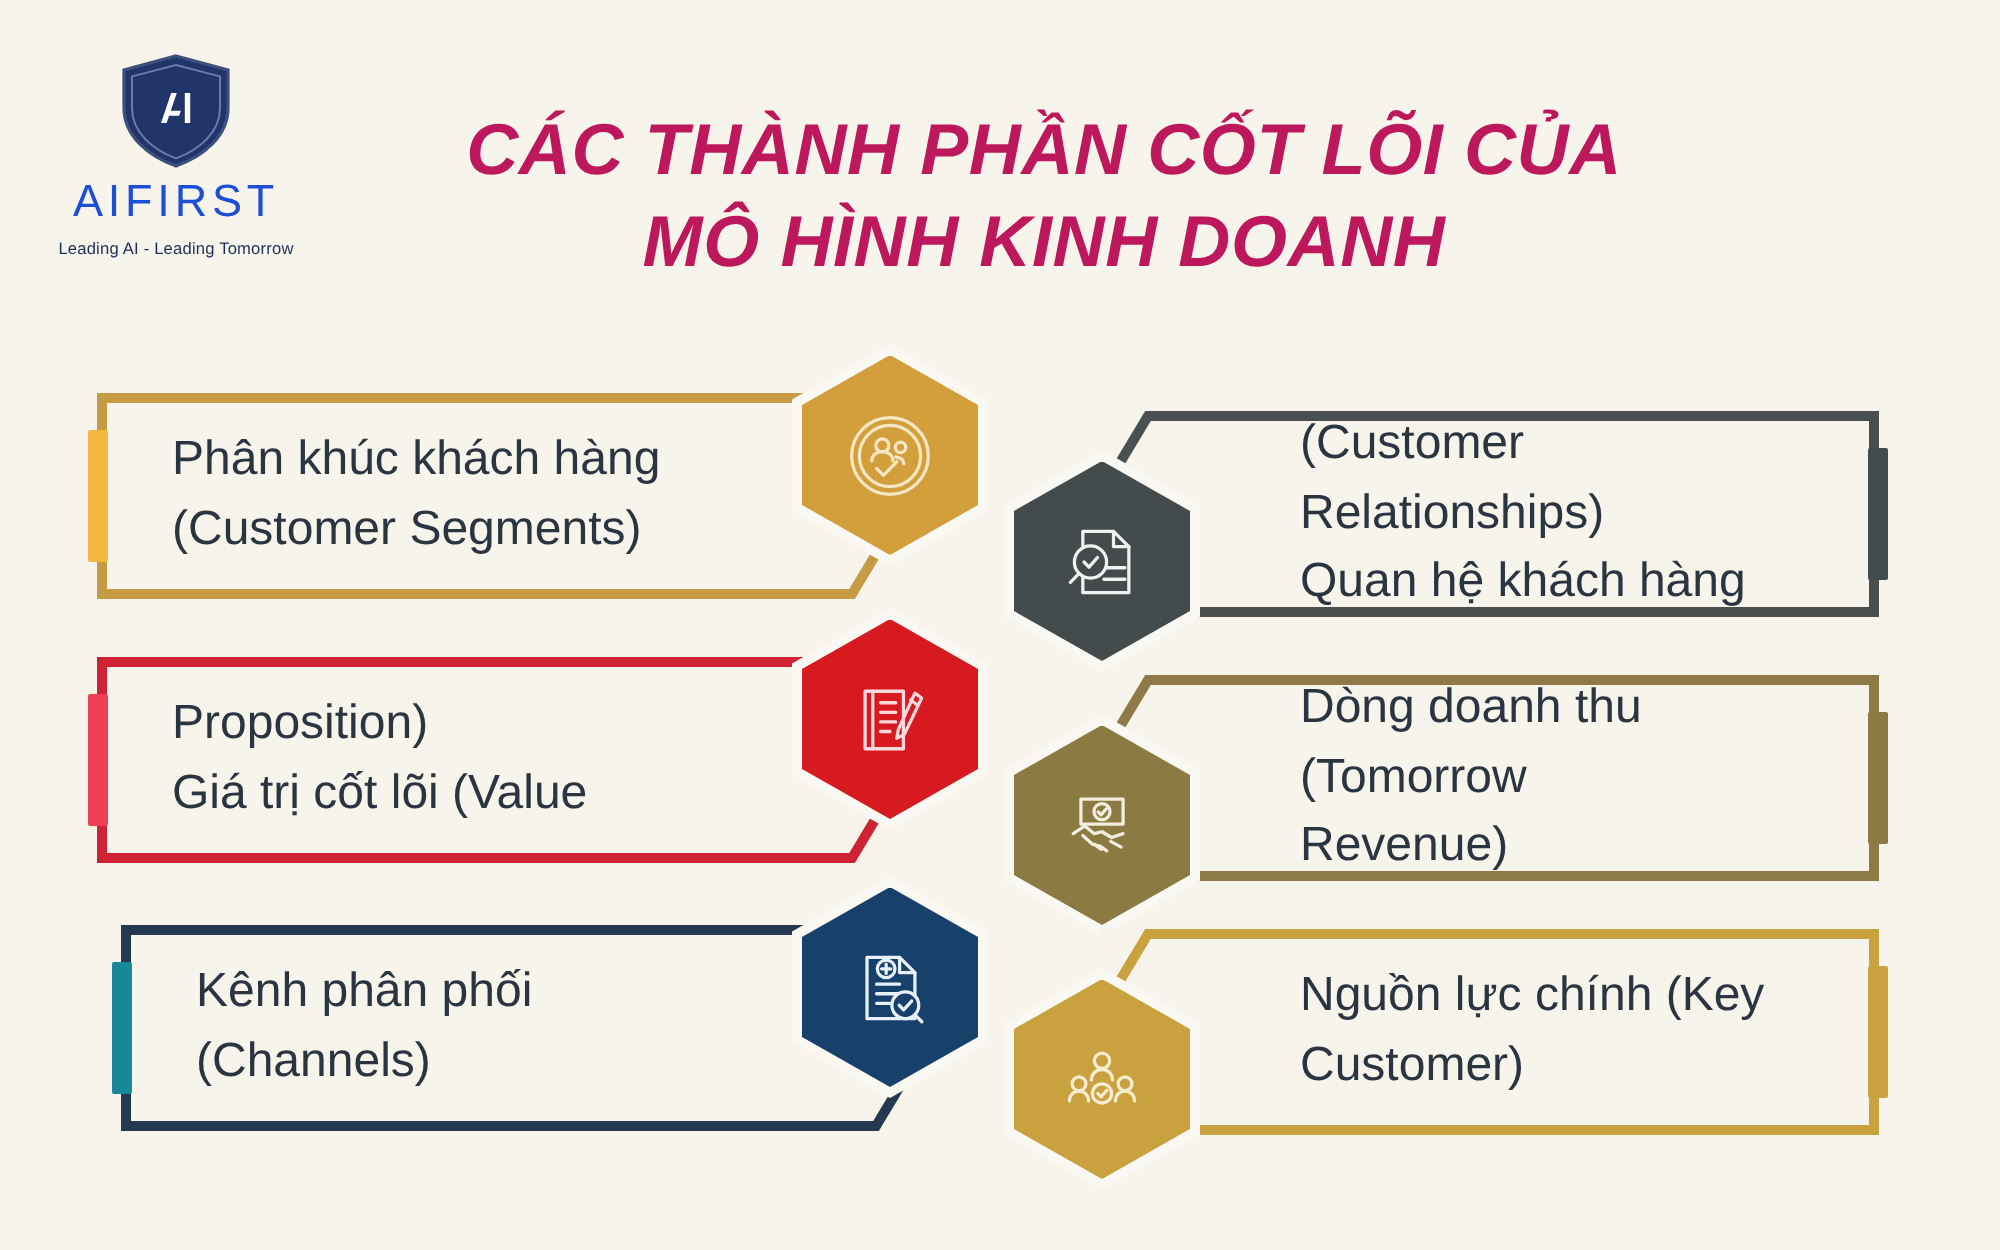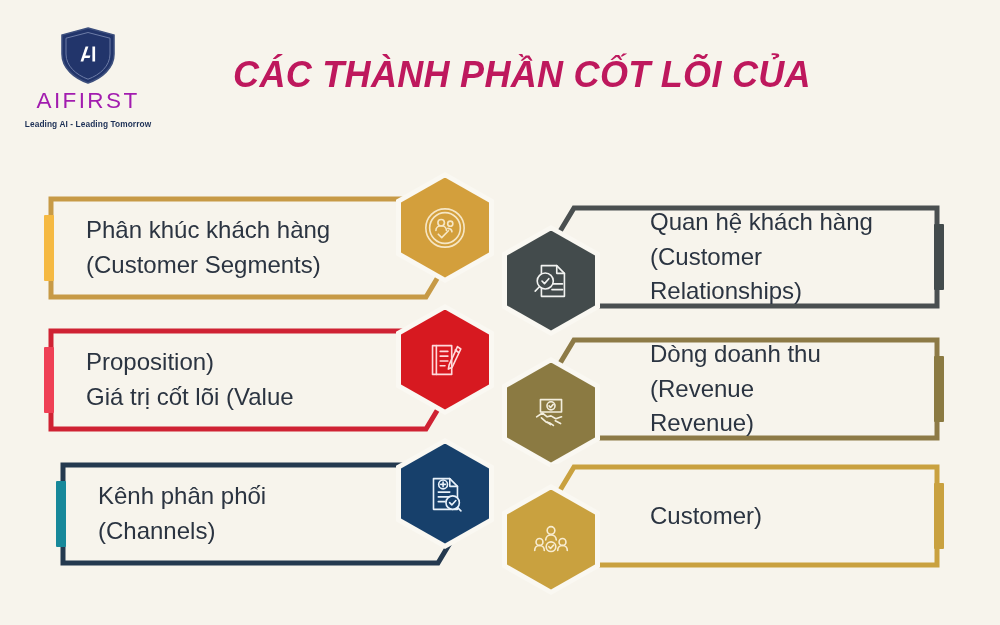--- a/index.html
+++ b/index.html
@@ -27,27 +27,27 @@
     top: 24px;
     width: 132px;
     text-align: center;
   }
   .logo-shield { width: 132px; height: 62px; display:block; }
   .logo-word {
     margin-top: 2px;
     font-size: 22.5px;
     letter-spacing: 2.4px;
     font-weight: 400;
-    color: #a21caf;
+    color: #1d4ed8;
     font-family: "Liberation Sans", sans-serif;
   }
   .logo-tag {
     margin-top: 5px;
     font-size: 8.3px;
-    font-weight: bold;
+    font-weight: normal;
     letter-spacing: 0.1px;
     color: #1c2f55;
   }
 
   
   .title {
     position: absolute;
     left: 192px;
     top: 52px;
     width: 660px;
@@ -139,20 +139,21 @@
         <path d="M61.5 31.4 L68.4 31.4 L67.6 33.9 L60.7 33.9 Z"></path>
         <rect x="70.4" y="22.5" width="2.7" height="15"></rect>
       </g>
     </svg>
     <div class="logo-word">AIFIRST</div>
     <div class="logo-tag">Leading AI - Leading Tomorrow</div>
   </div>
 
   <div class="title">
     <span class="line">CÁC THÀNH PHẦN CỐT LÕI CỦA</span>
+    <span class="line">MÔ HÌNH KINH DOANH</span>
   </div>
 
   <div class="card left" style="left:48px; top:196px; width:402px;">
     <svg class="card-shape" viewBox="0 0 402 104" preserveAspectRatio="none">
       <path d="M3,3 L399,3 L399,66 L378,101 L3,101 Z" fill="none" stroke="#c79a46" stroke-width="5"></path>
     </svg>
     <div class="accent" style="background:#f5b942;"></div>
     <div class="card-text">
       <span>Phân khúc khách hàng</span>
       <span>(Customer Segments)</span>
@@ -218,22 +219,22 @@
       </svg>
     </div>
   </div>
 
   <div class="card right" style="left:550px; top:205px; width:390px;">
     <svg class="card-shape" viewBox="0 0 390 104" preserveAspectRatio="none">
       <path d="M387,101 L3,101 L3,38 L24,3 L387,3 Z" fill="none" stroke="#4a4f50" stroke-width="5"></path>
     </svg>
     <div class="accent" style="background:#434b4c;"></div>
     <div class="card-text">
+      <span>(Customer Relationships)</span>
       <span>Quan hệ khách hàng</span>
-      <span>(Customer Relationships)</span>
     </div>
   </div>
   <div class="hex-outer" style="left:502px; top:225px;">
     <div class="hex" style="background:#434b4c;">
       <svg viewBox="0 0 48 48" fill="none" stroke="#f1f2f0" stroke-width="1.7" stroke-linecap="round" stroke-linejoin="round">
         <path d="M14 8h16l8 8v24H14z"></path>
         <path d="M30 8v8h8"></path>
         <path d="M25 27h11M25 33h11"></path>
         <circle cx="18" cy="24" r="8.4" fill="#434b4c"></circle>
         <path d="M14.6 24l2.6 2.7 4.5-5.1"></path>
@@ -241,21 +242,21 @@
       </svg>
     </div>
   </div>
 
   <div class="card right" style="left:550px; top:337px; width:390px;">
     <svg class="card-shape" viewBox="0 0 390 104" preserveAspectRatio="none">
       <path d="M387,101 L3,101 L3,38 L24,3 L387,3 Z" fill="none" stroke="#8d7a46" stroke-width="5"></path>
     </svg>
     <div class="accent" style="background:#8b7a42;"></div>
     <div class="card-text">
-      <span>Dòng doanh thu (Revenue</span>
+      <span>Dòng doanh thu (Tomorrow</span>
       <span>Revenue)</span>
     </div>
   </div>
   <div class="hex-outer" style="left:502px; top:357px;">
     <div class="hex" style="background:#8b7a42;">
       <svg viewBox="0 0 48 48" fill="none" stroke="#f3eedd" stroke-width="1.7" stroke-linecap="round" stroke-linejoin="round">
         <path d="M13 10h22v13H13z"></path>
         <circle cx="24" cy="16.5" r="4.2"></circle>
         <path d="M22 16.6l1.5 1.6 2.8-3.2"></path>
         <path d="M9 28l6-4 5 4 4-1 5 3 6-2"></path>
@@ -265,20 +266,21 @@
       </svg>
     </div>
   </div>
 
   <div class="card right" style="left:550px; top:464px; width:390px;">
     <svg class="card-shape" viewBox="0 0 390 104" preserveAspectRatio="none">
       <path d="M387,101 L3,101 L3,38 L24,3 L387,3 Z" fill="none" stroke="#c9a13f" stroke-width="5"></path>
     </svg>
     <div class="accent" style="background:#c9a13f;"></div>
     <div class="card-text">
+      <span>Nguồn lực chính (Key</span>
       <span>Customer)</span>
     </div>
   </div>
   <div class="hex-outer" style="left:502px; top:484px;">
     <div class="hex" style="background:#c9a13f;">
       <svg viewBox="0 0 48 48" fill="none" stroke="#f8ecd0" stroke-width="1.7" stroke-linecap="round" stroke-linejoin="round">
         <circle cx="24" cy="14" r="4"></circle>
         <path d="M18.5 24c0-3.2 2.4-5.4 5.5-5.4s5.5 2.2 5.5 5.4"></path>
         <circle cx="12" cy="26" r="3.6"></circle>
         <path d="M7 35c0-3.1 2.2-5.2 5-5.2s5 2.1 5 5.2"></path>

